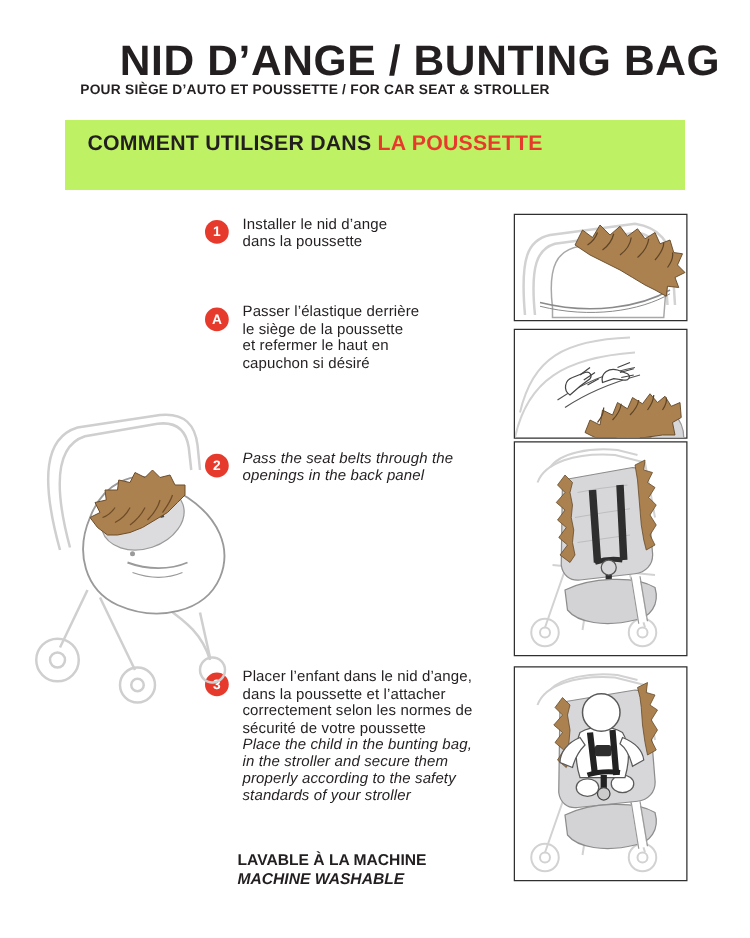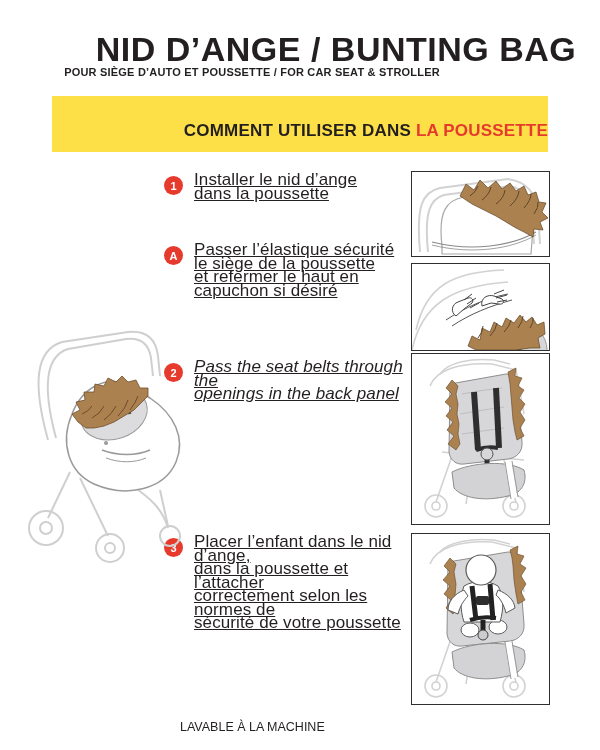--- a/index.html
+++ b/index.html
@@ -12,40 +12,40 @@
     position:absolute;top:30px;left:0;width:600px;text-align:center;
     font-size:34px;font-weight:800;letter-spacing:0.5px;margin:0;color:#231f20;padding-left:36px;
   }
   .subtitle{
     position:absolute;top:66px;left:0;width:504px;text-align:center;
     font-size:11px;font-weight:700;letter-spacing:0.2px;color:#231f20;
   }
   
   .banner{
     position:absolute;left:52px;top:96px;width:496px;height:56px;
-    background:#fde047;box-sizing:border-box;padding:24px 0 0 18px;text-align:right;
+    background:#bef264;box-sizing:border-box;padding:8px 0 0 18px;
   }
   .banner .bline{font-size:17px;font-weight:700;line-height:21px;letter-spacing:0.2px;}
   .banner .bline.it{font-style:italic;}
   .red{color:#e63b2c;}
   
   .step{position:absolute;left:164px;width:252px;padding-left:30px;box-sizing:border-box;}
   .step .badge{
     position:absolute;left:0;top:3px;width:19px;height:19px;border-radius:50%;
     background:#e63b2c;color:#fff;font-size:11px;font-weight:700;
     display:flex;align-items:center;justify-content:center;
   }
-  .step .fr,.step .en{white-space:pre-line;font-size:17px;line-height:13.5px;letter-spacing:0.1px;text-decoration:underline;}
+  .step .fr,.step .en{white-space:pre-line;font-size:12px;line-height:13.5px;letter-spacing:0.1px;}
   .step .en{font-style:italic;}
   .step1{top:173px;}
   .step2{top:243px;}
   .step3{top:360px;}
   .step4{top:535px;}
   
-  .footer{position:absolute;left:180px;top:681px;font-size:12.5px;line-height:15px;font-weight:400;margin-top:39px;}
+  .footer{position:absolute;left:190px;top:681px;font-size:12.5px;line-height:15px;font-weight:700;}
   .footer .en{font-style:italic;}
   
   .panel{position:absolute;left:411px;width:137px;border:1px solid #2f2f2f;background:#fff;box-sizing:content-box;}
   .panel svg{display:block;}
   .p1{top:171px;height:84px;}
   .p2{top:263px;height:86px;}
   .p3{top:353px;height:170px;}
   .p4{top:533px;height:170px;}
   
   .left-illu{position:absolute;left:10px;top:322px;width:195px;height:250px;}
@@ -63,38 +63,42 @@
   </div>
 
   <div class="step step1">
     <span class="badge">1</span>
     <div class="fr">Installer le nid d’ange
 dans la poussette</div>
   </div>
 
   <div class="step step2">
     <span class="badge">A</span>
-    <div class="fr">Passer l’élastique sécurité
+    <div class="fr">Passer l’élastique derrière
 le siège de la poussette
 et refermer le haut en
 capuchon si désiré</div>
   </div>
 
   <div class="step step3">
     <span class="badge">2</span>
     <div class="en">Pass the seat belts through the
 openings in the back panel</div>
   </div>
 
   <div class="step step4">
     <span class="badge">3</span>
     <div class="fr">Placer l’enfant dans le nid d’ange,
 dans la poussette et l’attacher
 correctement selon les normes de
 sécurité de votre poussette</div>
+    <div class="en">Place the child in the bunting bag,
+in the stroller and secure them
+properly according to the safety
+standards of your stroller</div>
   </div>
 
   <div class="left-illu">
     <svg width="195" height="250" viewBox="0 0 195 250" xmlns="http://www.w3.org/2000/svg">
       <g stroke="#cfcfcf" stroke-width="2" fill="none">
         <path d="M38,118 C22,60 26,28 52,20 L118,10 C138,8 146,18 148,34 L150,54"></path>
         <path d="M46,116 C32,64 36,34 58,27 L116,17 C132,15 139,23 141,36 L143,54"></path>
         <path d="M60,150 L38,196"></path>
         <path d="M70,156 L98,214"></path>
         <path d="M120,162 C140,176 152,186 158,206"></path>
@@ -201,15 +205,16 @@
       <path d="M71,86 L71,100" stroke="#222222" stroke-width="5" fill="none"></path>
       <circle cx="71" cy="101" r="5" fill="#cccccc" stroke="#444444"></circle>
       <path d="M40,118 C60,108 96,106 112,116 C116,130 108,140 96,142 C72,148 50,144 42,134 Z" fill="#d3d3d5" stroke="#8d8d8d" stroke-width="1"></path>
       <path d="M96,108 L102,144" stroke="#ffffff" stroke-width="7"></path>
       <path d="M93,108 L99,145 M100,107 L106,143" stroke="#9a9a9a" stroke-width="1" fill="none"></path>
     </svg>
   </div>
 
   <div class="footer">
     <div class="fr">LAVABLE À LA MACHINE</div>
+    <div class="en">MACHINE WASHABLE</div>
   </div>
 
 </div>
 
 </body></html>

